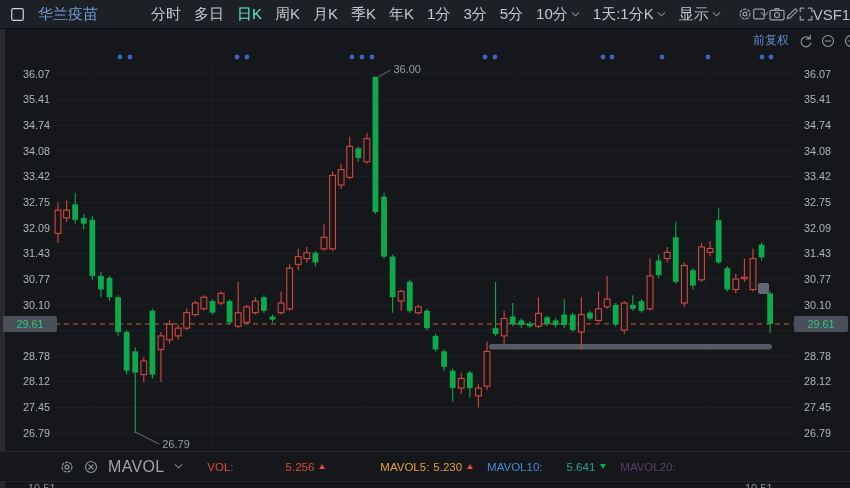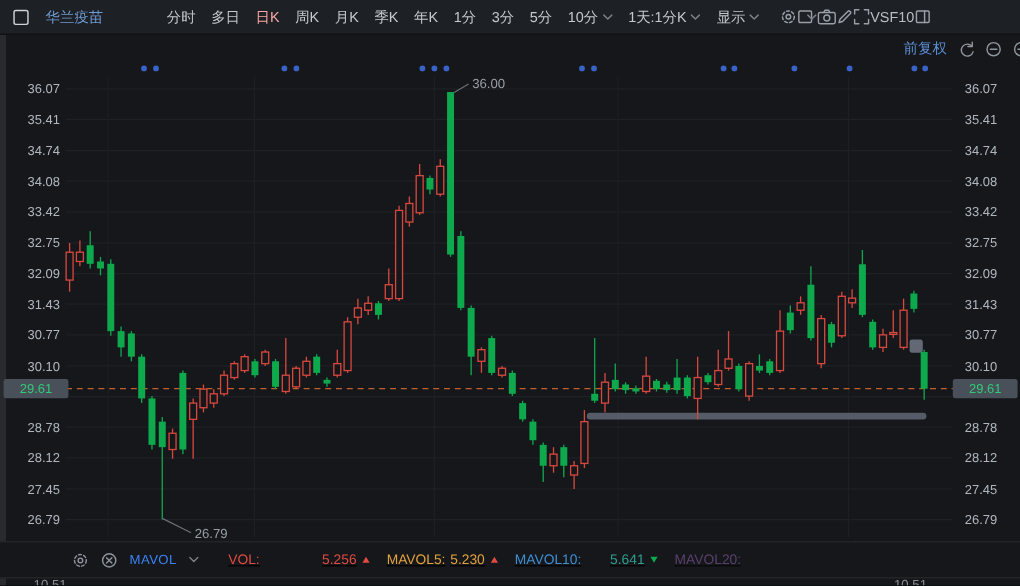--- a/index.html
+++ b/index.html
@@ -7,44 +7,44 @@
     position:relative;width:850px;height:488px;overflow:hidden;
     background:#15171b;font-family:"Liberation Sans",sans-serif;
     -webkit-font-smoothing:antialiased;
   }
   .left-strip{position:absolute;left:0;top:0;width:5px;height:488px;background:#282a2e;}
   
   .toolbar{
     position:absolute;left:0;top:0;right:0;height:28px;
     background:#1d2024;border-bottom:1px solid #0e0f11;
     display:flex;align-items:center;gap:13px;padding-left:10px;
-    font-size:12px;color:#c5c9cf;white-space:nowrap;
+    font-size:15px;color:#c5c9cf;white-space:nowrap;
   }
   .toolbar .sym{color:#6f9ad2;}
   .tabs{display:flex;align-items:center;gap:13px;margin-left:40px;}
   .tab{display:flex;align-items:center;gap:3px;cursor:default;}
-  .tab.active{color:#fca5a5;justify-content:center;}
+  .tab.active{color:#5eead4;justify-content:center;}
   .tb-icons{display:flex;align-items:center;margin-left:4px;color:#b9bec5;}
   .icon{display:inline-flex;align-items:center;justify-content:center;}
   .icon svg{display:block;}
   
   .chart-header{
     position:absolute;top:32px;right:-8px;display:flex;align-items:center;gap:9px;
     font-size:12px;color:#5d8ed2;z-index:5;
   }
   
   .chart-svg{position:absolute;left:0;top:28px;}
   
   .indicator-bar{
     position:absolute;left:0;right:0;top:451px;height:29px;background:#15171b;
     border-top:1px solid #26282c;border-bottom:1px solid #26282c;
     display:flex;align-items:center;gap:10px;padding-left:60px;
     font-size:11.5px;white-space:nowrap;
   }
-  .ind-name{color:#3b82f6;font-size:11px;letter-spacing:.3px;}
+  .ind-name{color:#a3a3a3;font-size:16px;letter-spacing:.3px;}
   .ind{display:inline-flex;align-items:center;gap:4px;margin-left:14px;}
   .tri{width:0;height:0;display:inline-block;margin-left:1px;}
   .tri.up{border-left:3.5px solid transparent;border-right:3.5px solid transparent;border-bottom:5.5px solid #e04b41;}
   .tri.down{border-left:3.5px solid transparent;border-right:3.5px solid transparent;border-top:5.5px solid #0fa94d;}
   
   .vol-partial{position:absolute;left:0;right:0;top:482px;height:6px;overflow:hidden;
     font-size:11px;color:#8b9099;}
   .vol-partial .vl{position:absolute;left:28px;top:0;}
   .vol-partial .vr{position:absolute;left:745px;top:0;}
 </style>
@@ -446,28 +446,28 @@
           <line x1="4.8" y1="4.8" x2="9.2" y2="9.2"></line>
           <line x1="9.2" y1="4.8" x2="4.8" y2="9.2"></line>
         </svg>
       </span>
     <span class="ind-name">MAVOL</span>
     <span class="icon">
         <svg width="9" height="7" viewBox="0 0 9 7" fill="none" stroke="#7a8086" stroke-width="1.2" stroke-linecap="round" stroke-linejoin="round">
           <path d="M1.2 1.6 L4.5 4.9 L7.8 1.6"></path>
         </svg>
       </span>
-    <span style="display:inline-flex;align-items:flex-start;text-decoration:underline;">
+    <span style="display:inline-flex;align-items:flex-start;">
         <span class="ind">
           <span style="color: rgb(224, 75, 65);">VOL:</span>
           <span style="color: rgb(224, 75, 65); padding-left: 48px;">5.256</span>
           <span class="tri up"></span>
         </span>
         <span class="ind">
-          <span style="color: rgb(226, 162, 60);">MAVOL5:</span>
+          <span style="color: rgb(226, 162, 60); margin-left: 41px;">MAVOL5:</span>
           <span style="color: rgb(226, 162, 60);">5.230</span>
           <span class="tri up"></span>
         </span>
         <span class="ind">
           <span style="color: rgb(63, 142, 210);">MAVOL10:</span>
           <span style="color: rgb(47, 158, 143); margin-left: 20px;">5.641</span>
           <span class="tri down"></span>
         </span>
         <span class="ind">
           <span style="color: rgb(126, 84, 148); opacity: 0.65;">MAVOL20:</span>

